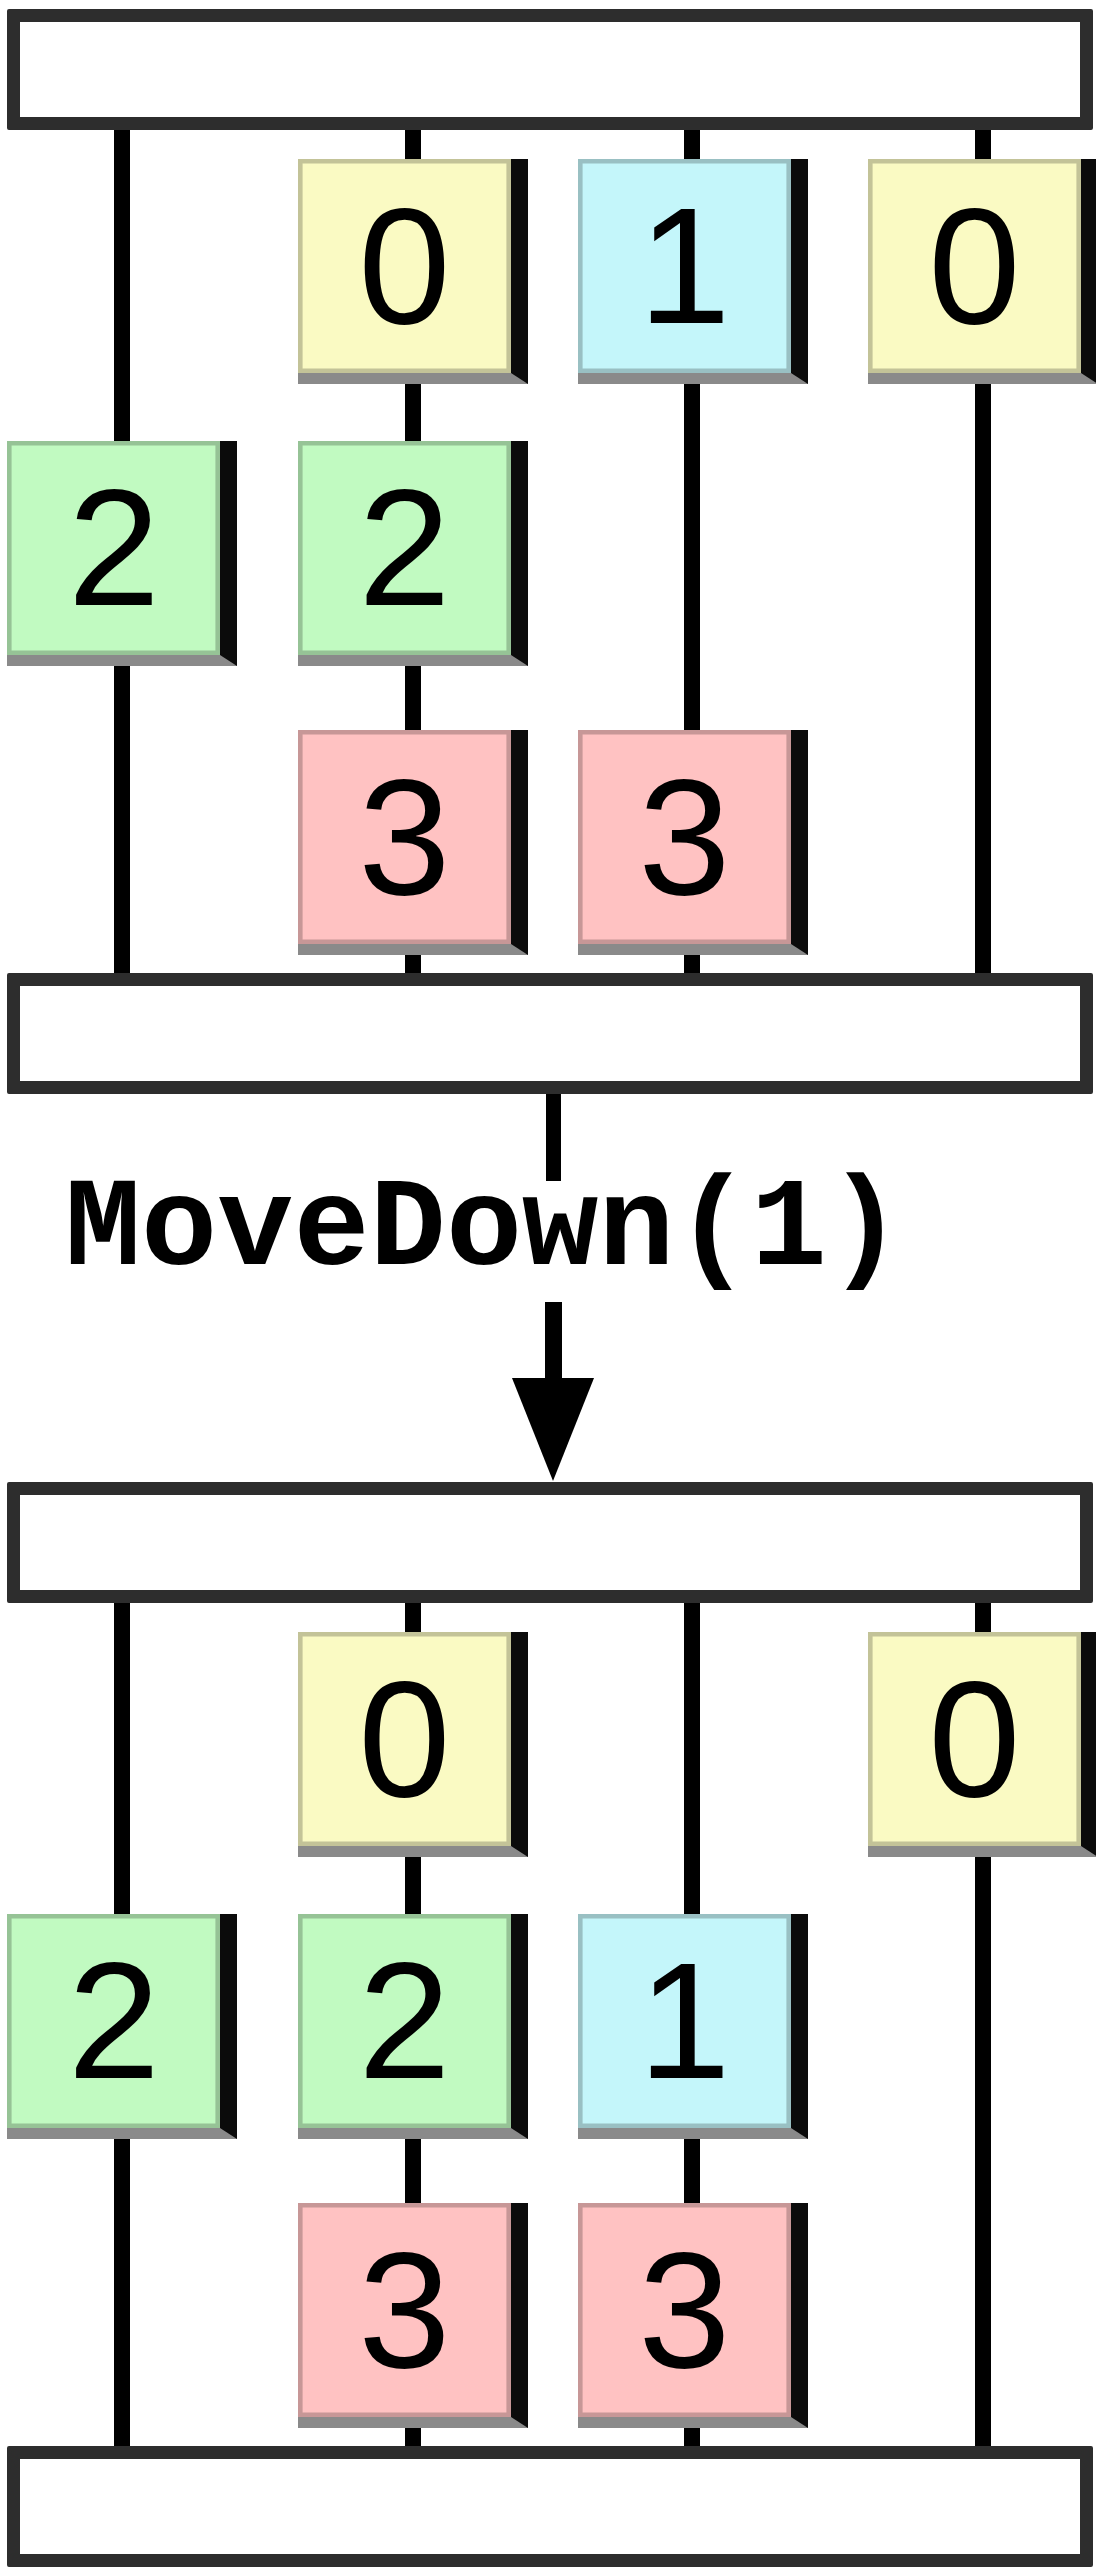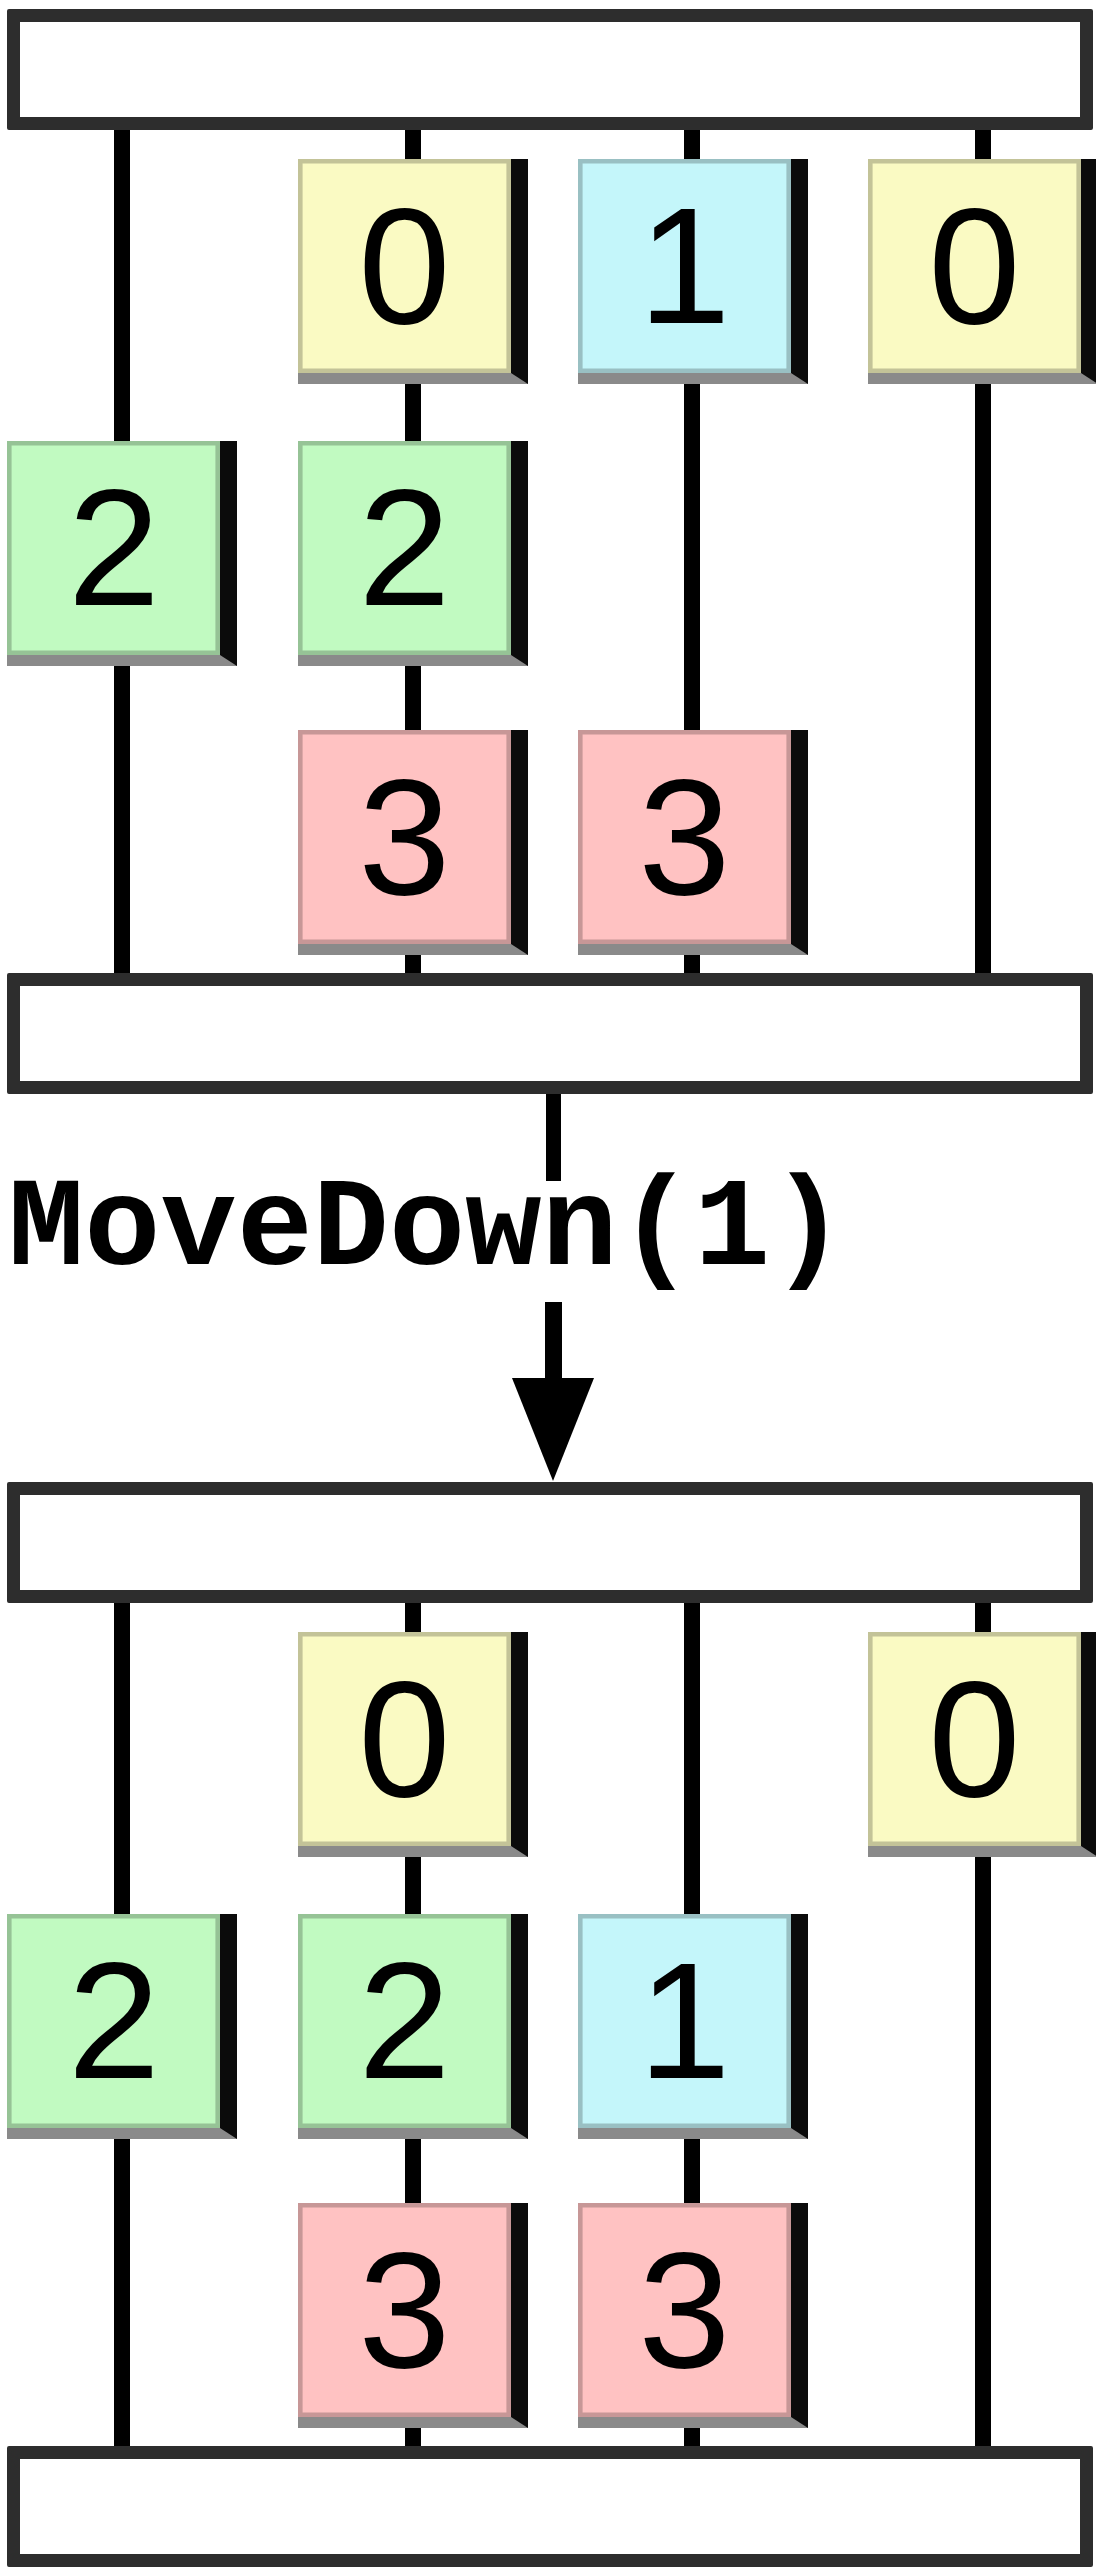--- a/index.html
+++ b/index.html
@@ -39,21 +39,21 @@
   .bead.cyan{background:var(--c-cyan,#c4f6fa);}
   .bead.green{background:var(--c-green,#c1fac1);}
   .bead.pink{background:var(--c-pink,#ffc2c2);}
 
   
   .connector{
     position:absolute;left:546px;top:1090px;width:14.5px;height:91px;
     background:var(--c-wire,#000);
   }
   .op-label{
-    position:absolute;left:8px;top:1167px;width:968px;
+    position:absolute;left:0;top:1167px;width:968px;text-align:center;
     font-family:"Liberation Mono", monospace;font-weight:bold;
     font-size:127px;line-height:1.0;color:var(--c-text,#000);
     white-space:nowrap;
   }
   .arrow{position:absolute;left:0;top:0;width:1096px;height:0;}
   .arrow-shaft{
     position:absolute;left:545px;top:1302px;width:17px;height:78px;
     background:var(--c-wire,#000);
   }
   .arrow-head{

